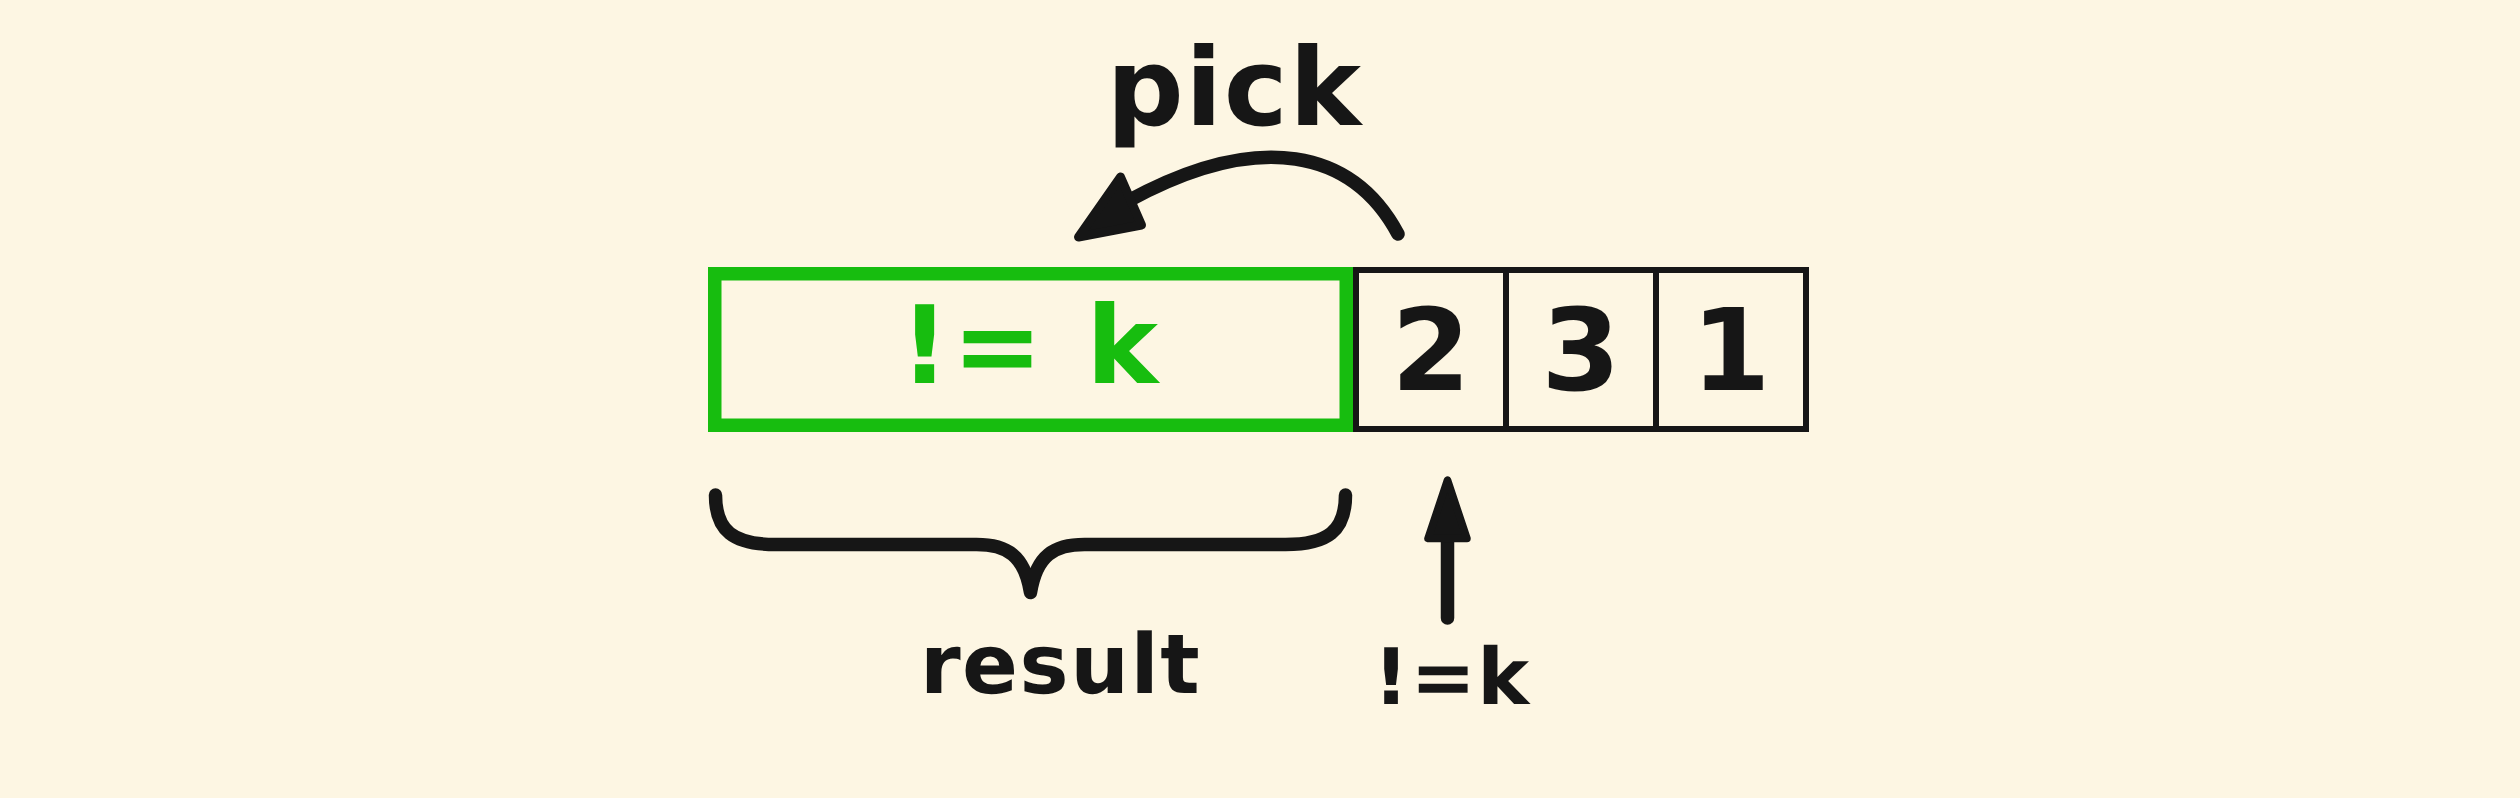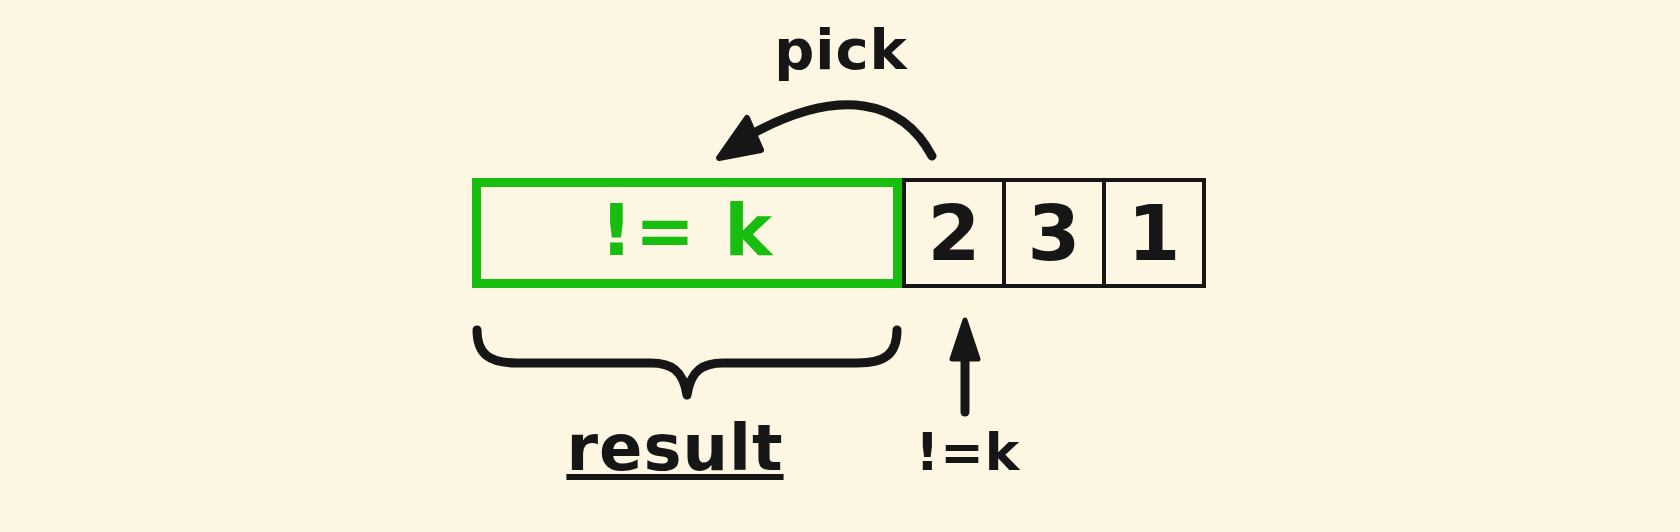--- a/index.html
+++ b/index.html
@@ -17,29 +17,28 @@
   .label {
     position: absolute;
     transform: translateX(-50%);
     font-weight: 700;
     color: var(--ink, #161616);
     white-space: nowrap;
     line-height: 1;
     letter-spacing: 1px;
   }
   .pick-label {
-    left: 841px;
+    left: 823px;
     top: 22px;
-    font-size: 56px;
+    font-size: 72px;
   }
   .result-label {
-    left: 675px;
+    left: 707px;
     top: 416px;
-    font-size: 64px;
-    text-decoration: underline;
+    font-size: 55px;
   }
   .pointer-label {
     left: 968px;
     top: 426px;
     font-size: 52px;
   }
   .result-box {
     position: absolute;
     left: 472px;
     top: 178px;

